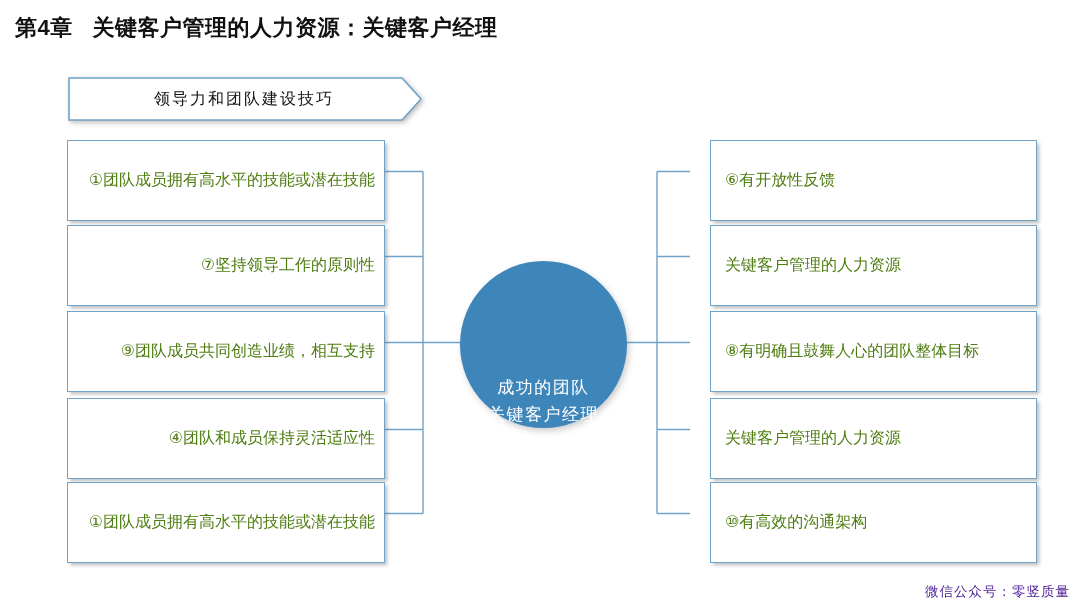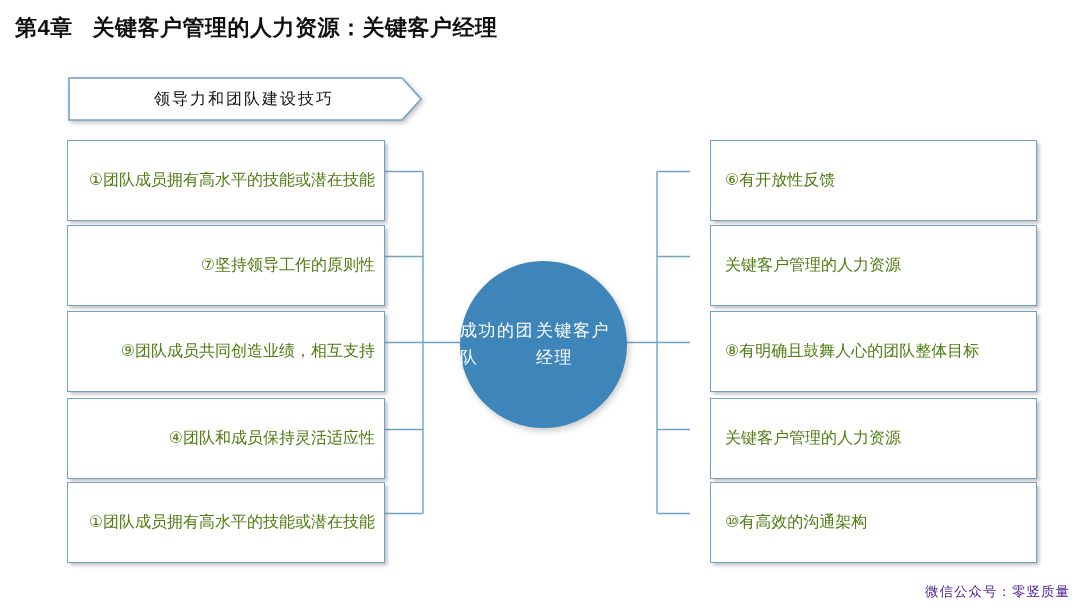--- a/index.html
+++ b/index.html
@@ -26,21 +26,21 @@
     background:#fff;border:1.4px solid var(--accent,#6fa3c8);
     box-shadow:2.5px 2.5px 3.5px rgba(110,110,110,.45);
     display:flex;align-items:center;
     font-size:16px;color:#4d7c0f;
   }
   .box.left{left:67px;justify-content:flex-end;padding-right:9px;text-align:right}
   .box.right{left:710px;width:327px;justify-content:flex-start;padding-left:14px;text-align:left}
   .circle{
     position:absolute;left:460px;top:261px;width:167px;height:167px;border-radius:50%;
     background:var(--circle,#3e86ba);color:#fff;
-    display:flex;flex-direction:row;align-items:center;justify-content:flex-end;
+    display:flex;flex-direction:column;align-items:center;justify-content:flex-end;
     font-size:17px;line-height:1.55;letter-spacing:1.5px;
     box-shadow:2px 3px 6px rgba(110,110,110,.35);
   }
   .watermark{
     position:absolute;right:10px;top:583px;
     font-size:13.5px;color:#4c1d95;letter-spacing:1px;
   }
 </style>
 </head>
 <body>

